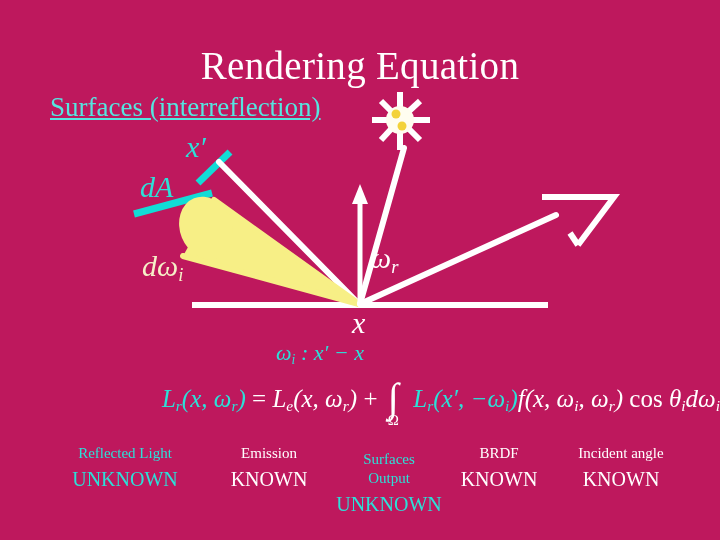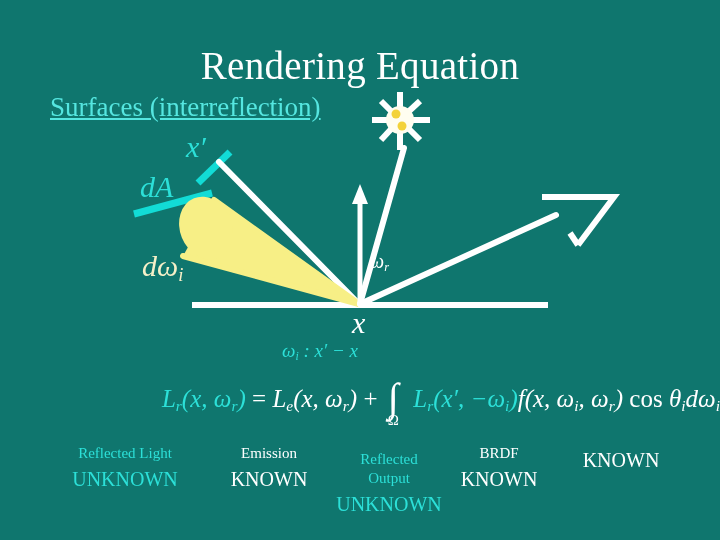--- a/index.html
+++ b/index.html
@@ -4,21 +4,21 @@
 <style>
   html, body {
     margin: 0;
     padding: 0;
     background: #000000;
   }
   #slide {
     position: relative;
     width: 720px;
     height: 540px;
-    background: #0f766e;
+    background: #be185d;
     overflow: hidden;
     font-family: "Liberation Serif", "DejaVu Serif", serif;
   }
   .abs { position: absolute; }
 
   
   #title {
     left: 0; top: 44px;
     width: 720px;
     text-align: center;
@@ -50,21 +50,21 @@
   .cream { color: #f6f0c8; }
   .sub {
     font-size: 0.62em;
     vertical-align: -0.28em;
     font-style: italic;
   }
 
   #lbl-xprime { left: 186px; top: 132px; font-size: 30px; }
   #lbl-dA     { left: 140px; top: 172px; font-size: 30px; }
   #lbl-dwi    { left: 142px; top: 251px; font-size: 30px; }
-  #lbl-wr     { left: 370px; top: 251px; font-size: 20px; }
+  #lbl-wr     { left: 370px; top: 243px; font-size: 30px; }
   #lbl-x      { left: 352px; top: 308px; font-size: 30px; }
 
   
   #equation {
     left: 0; top: 384px;
     width: 720px;
     text-align: right;
     font-size: 25px;
     font-style: italic;
     white-space: nowrap;
@@ -86,21 +86,21 @@
     transform: translateX(-50%);
     top: 31px;
     font-size: 15px;
     font-style: normal;
   }
 
   #wi-annotation {
     left: 0; top: 340px;
     width: 640px;
     text-align: center;
-    font-size: 19px;
+    font-size: 22px;
     font-style: italic;
     white-space: nowrap;
     color: #2ce0d8;
   }
 
   
   #legend {
     left: 24px; top: 444px;
     width: 660px;
     height: 80px;
@@ -202,29 +202,30 @@
       <span class="legend-status">UNKNOWN</span>
     </div>
 
     <div class="legend-col" style="left: 180px; top: 0px; width: 130px; color: rgb(255, 255, 255);">
       <span class="legend-term">Emission</span>
       <span class="legend-term"></span>
       <span class="legend-status">KNOWN</span>
     </div>
 
     <div class="legend-col" style="left: 300px; top: 6px; width: 130px; color: rgb(44, 224, 216);">
-      <span class="legend-term">Reflected</span>
+      <span class="legend-term">Surfaces</span>
       <span class="legend-term">Output</span>
       <span class="legend-status">UNKNOWN</span>
     </div>
 
     <div class="legend-col" style="left: 420px; top: 0px; width: 110px; color: rgb(255, 255, 255);">
       <span class="legend-term">BRDF</span>
       <span class="legend-term"></span>
       <span class="legend-status">KNOWN</span>
     </div>
 
     <div class="legend-col" style="left: 522px; top: 0px; width: 150px; color: rgb(255, 255, 255);">
+      <span class="legend-term">Incident angle</span>
       <span class="legend-status">KNOWN</span>
     </div>
   </div>
 
 </div>
 
 </body></html>

